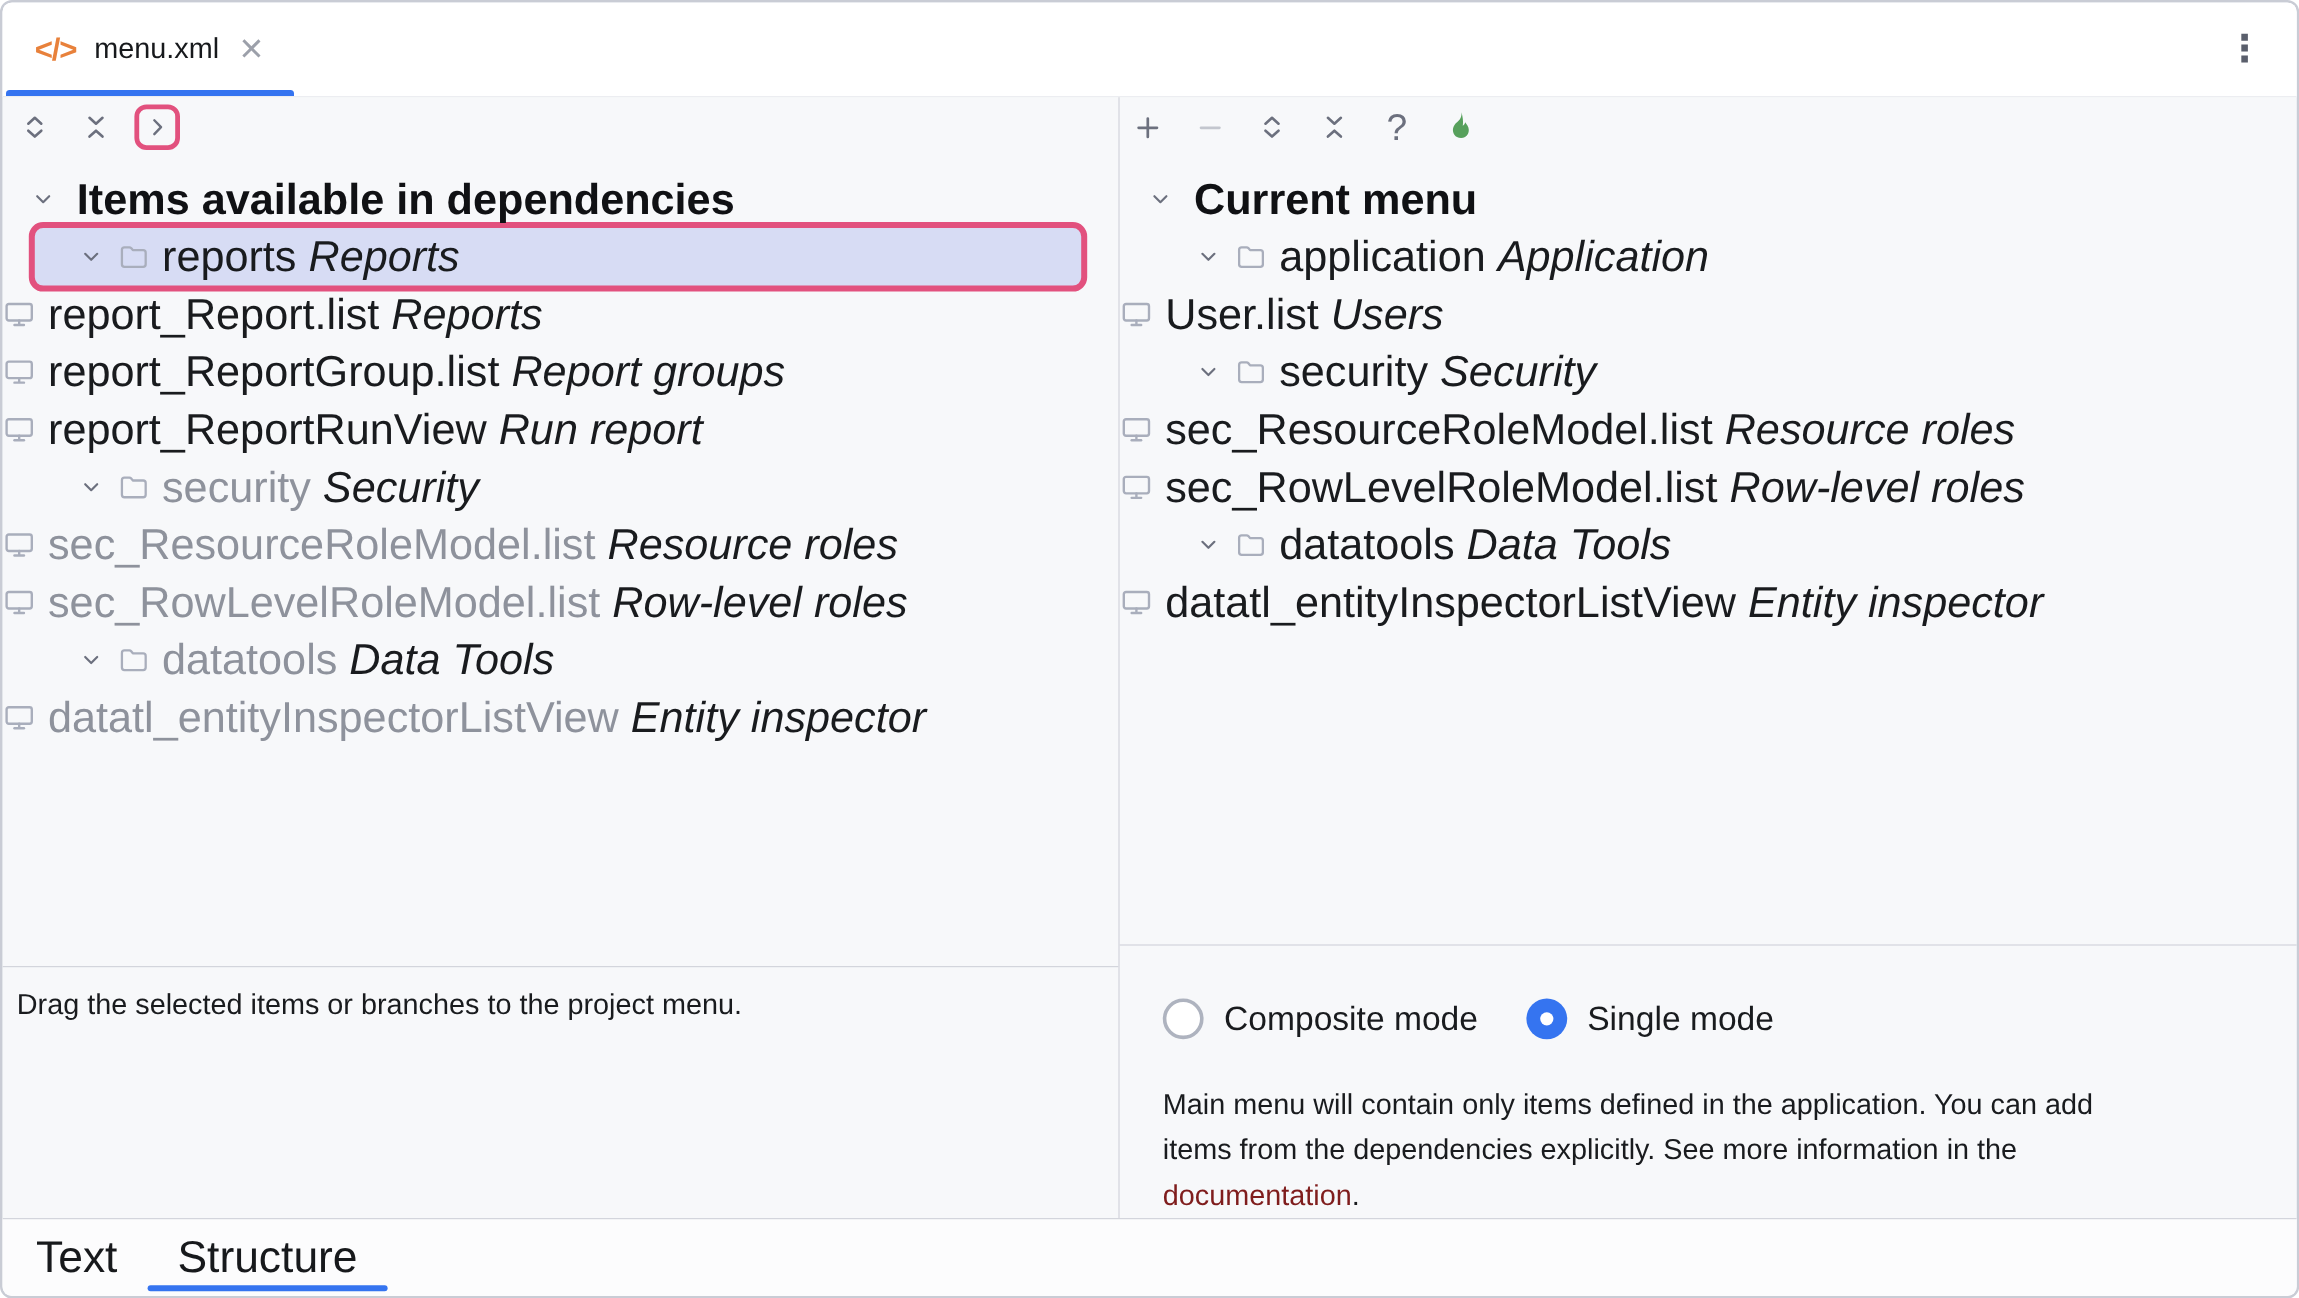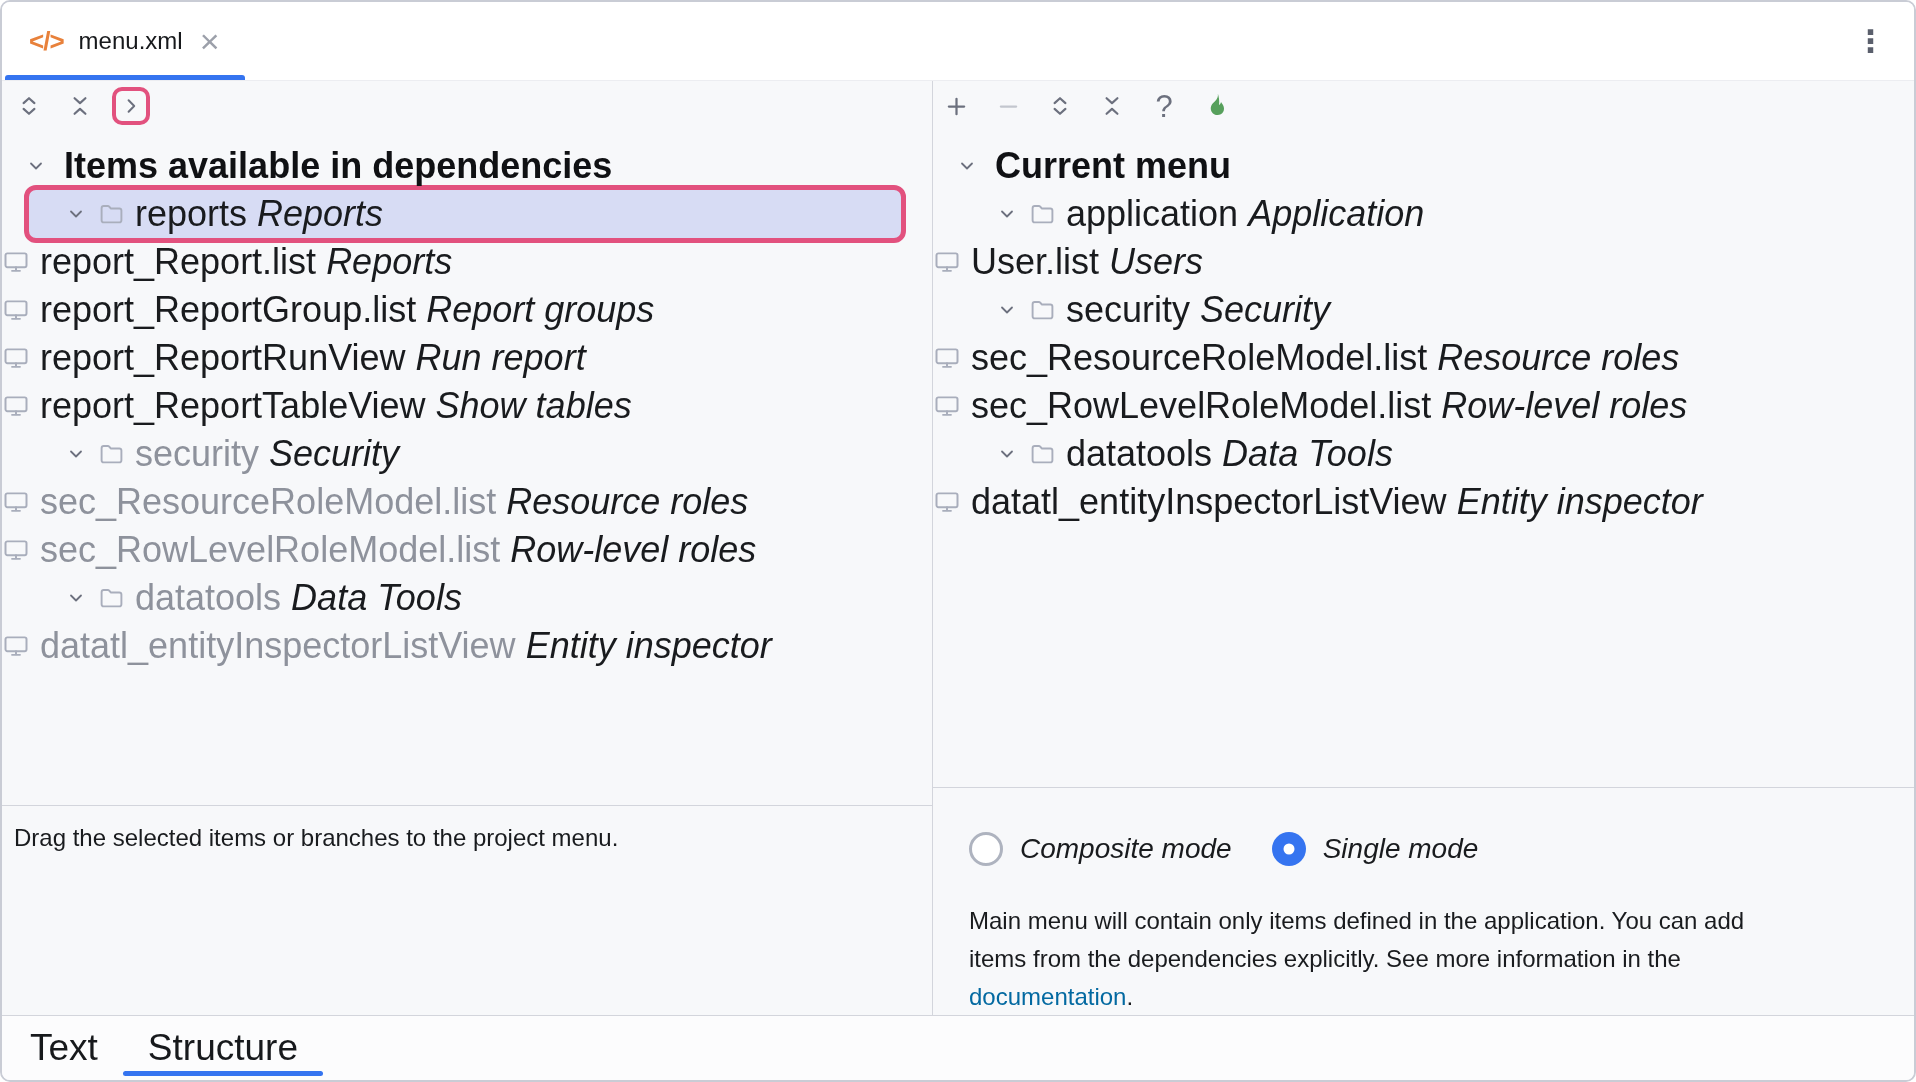--- a/index.html
+++ b/index.html
@@ -54,29 +54,29 @@
   .tree-row.highlighted::before{content:"";position:absolute;left:22px;right:26px;top:-5px;bottom:-5px;
             box-sizing:border-box;background:#d7dcf4;border:5px solid #e2517e;border-radius:12px;z-index:0;}
 
   
   .hint{flex:0 0 210px;box-sizing:border-box;border-top:1px solid #d3d5dc;
         padding:18px 14px 0 12px;font-size:24px;color:#191b1e;}
 
   
   .bottom-info{flex:1;box-sizing:border-box;border-top:1px solid #d3d5dc;padding:44px 30px 0 36px;}
   .modes{display:flex;align-items:center;gap:40px;}
-  .mode-option{display:flex;align-items:center;gap:17px;font-size:28px;cursor:pointer;font-style:italic;}
+  .mode-option{display:flex;align-items:center;gap:17px;font-size:28px;cursor:pointer;}
   .radio{width:34px;height:34px;flex:0 0 34px;border-radius:50%;box-sizing:border-box;
          border:3px solid #aeb3bf;background:#fff;position:relative;}
   .radio.checked{border:none;background:#3574f0;}
   .radio.checked::after{content:"";position:absolute;width:11px;height:11px;border-radius:50%;
          background:#fff;left:50%;top:50%;transform:translate(-50%,-50%);}
   .desc{margin:36px 0 0;font-size:24px;line-height:38px;color:#191b1e;}
   .desc .line{display:block;white-space:nowrap;}
-  .doc-link{color:#0369a1;text-decoration:none;cursor:pointer;}
+  .doc-link{color:#7f1d1d;text-decoration:none;cursor:pointer;}
 
   
   .bottombar{height:64px;flex:0 0 auto;border-top:1px solid #d3d5dc;background:#fcfcfd;
              display:flex;align-items:stretch;padding-left:3px;}
   .btab{display:flex;align-items:center;padding:0 25px;font-size:37px;color:#17191c;
         position:relative;cursor:pointer;}
   .btab.active::after{content:"";position:absolute;left:0;right:0;bottom:4px;height:5px;
         background:#3574f0;border-radius:3px;}
 </style>
 </head>
@@ -169,31 +169,20 @@
           <div class="tree-row lvl2">
             <span class="icon screen">
               <svg width="28" height="28" viewBox="0 0 24 24" fill="none" stroke="currentColor" stroke-width="1.7" stroke-linecap="round" stroke-linejoin="round">
                 <rect x="3" y="4.6" width="18" height="11.8" rx="1.6"></rect>
                 <path d="M12 16.4v2.6"></path>
                 <path d="M8.6 19.6h6.8"></path>
               </svg>
             </span>
             <span class="node-id">report_ReportRunView</span>
             <span class="node-caption">Run report</span>
-          </div>
-          <div class="tree-row lvl2">
-            <span class="icon screen">
-              <svg width="28" height="28" viewBox="0 0 24 24" fill="none" stroke="currentColor" stroke-width="1.7" stroke-linecap="round" stroke-linejoin="round">
-                <rect x="3" y="4.6" width="18" height="11.8" rx="1.6"></rect>
-                <path d="M12 16.4v2.6"></path>
-                <path d="M8.6 19.6h6.8"></path>
-              </svg>
-            </span>
-            <span class="node-id">report_ReportTableView</span>
-            <span class="node-caption">Show tables</span>
           </div>
           <div class="tree-row lvl1">
             <span class="icon chevron-down">
               <svg width="24" height="24" viewBox="0 0 24 24" fill="none" stroke="currentColor" stroke-width="1.8" stroke-linecap="round" stroke-linejoin="round">
                 <path d="m7 9.5 5 5 5-5"></path>
               </svg>
             </span>
             <span class="icon folder">
               <svg width="27" height="27" viewBox="0 0 24 24" fill="none" stroke="currentColor" stroke-width="1.7" stroke-linecap="round" stroke-linejoin="round">
                 <path d="M3.2 6.4c0-1 .8-1.9 1.9-1.9h3.6c.6 0 1.1.3 1.5.7l1.1 1.4h7.6c1 0 1.9.8 1.9 1.9v8.6c0 1-.8 1.9-1.9 1.9H5.1c-1 0-1.9-.8-1.9-1.9V6.4z"></path>

